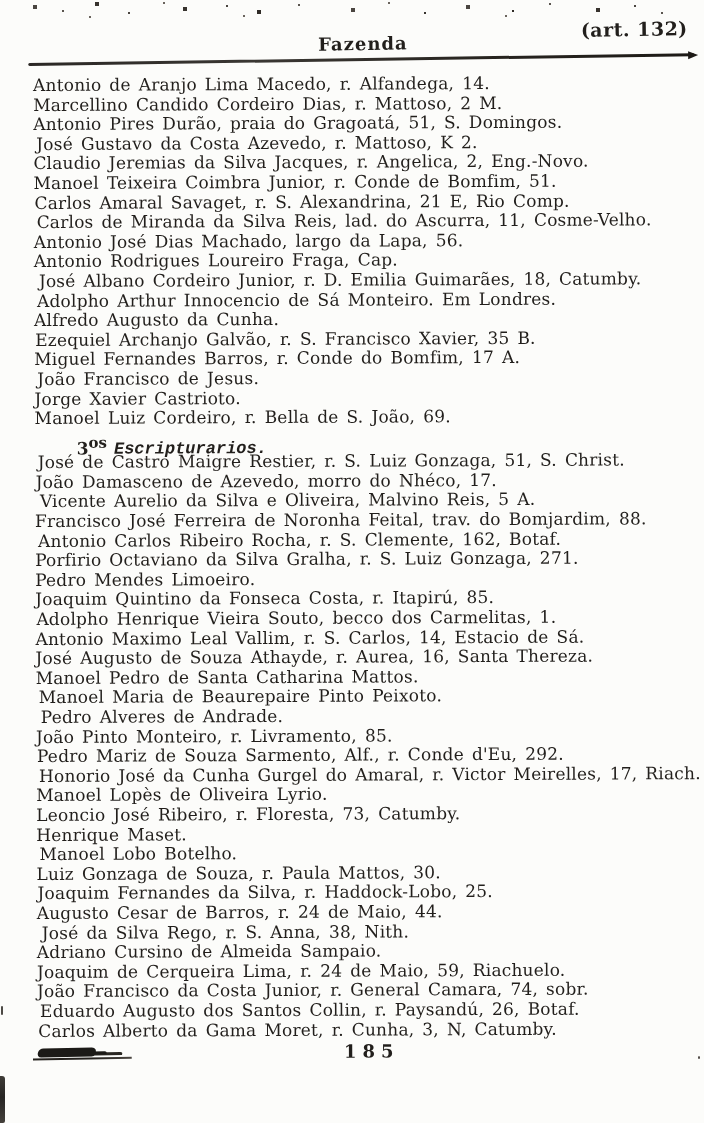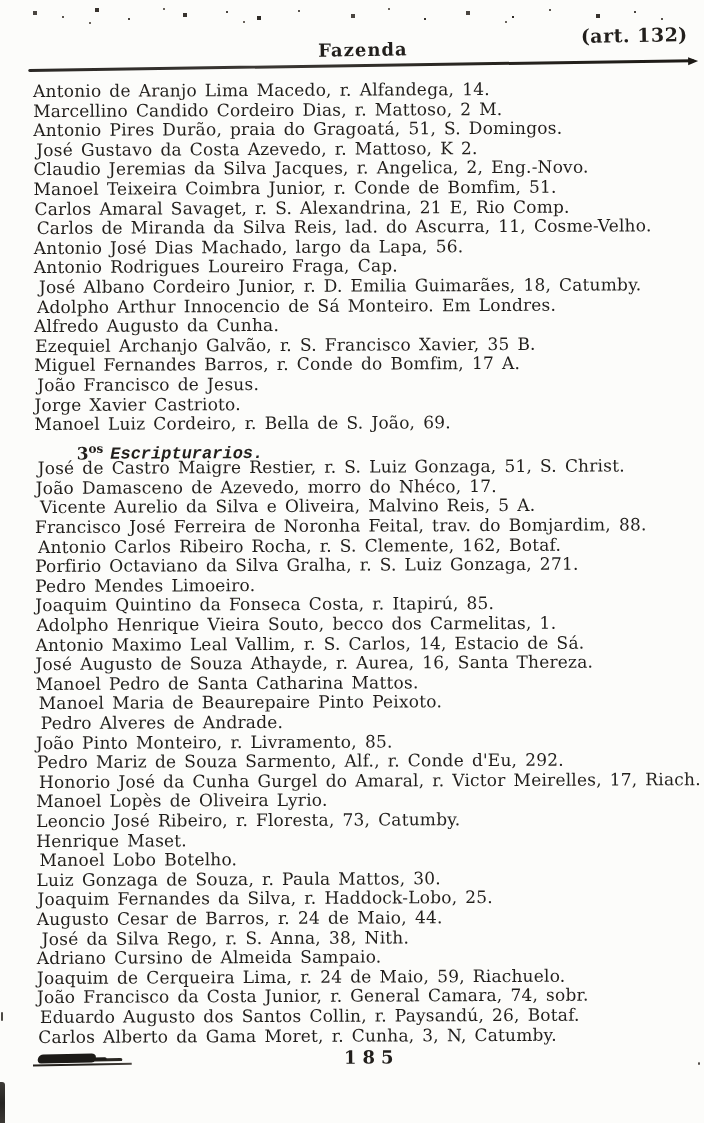--- a/index.html
+++ b/index.html
@@ -5,21 +5,21 @@
 <style>
   html,body{margin:0;padding:0;}
   body{
     width:704px;height:1123px;
     background:#fcfcfa;
     position:relative;
     overflow:hidden;
     font-family:"DejaVu Serif","Liberation Serif",serif;
     color:#221f1c;
   }
-  .page{position:absolute;inset:0;margin-top:6px;}
+  .page{position:absolute;inset:0;}
 
   
   .header{
     position:absolute;top:34px;left:28px;right:6px;height:34px;
     transform:rotate(-0.85deg);transform-origin:left center;
   }
   .header-title{
     position:absolute;left:0;right:0;top:4px;text-align:center;
     font-weight:bold;font-size:18px;letter-spacing:1px;
   }
@@ -50,21 +50,21 @@
   }
   .entry:nth-child(4n){padding-left:3px;}
   .entry:nth-child(7n){padding-left:1px;}
   .entry:nth-child(11n){padding-left:5px;}
 
   .section-heading{
     font-size:17px;line-height:19.6px;height:19.6px;
     margin-top:5px;padding-left:42px;
     font-weight:bold;white-space:nowrap;
   }
-  .section-heading sup{font-size:12px;font-weight:bold;}
+  .section-heading sup{font-size:15px;font-weight:bold;}
   .section-heading .heading-label{font-style:italic;padding-left:7px;font-family:Liberation Mono, monospace;}
 
   .page-number{
     text-align:center;font-weight:bold;font-size:18px;
     letter-spacing:6px;line-height:20px;margin-top:2px;
   }
 
   
   .noise-top{
     position:absolute;left:0;top:0;width:2px;height:2px;background:transparent;

